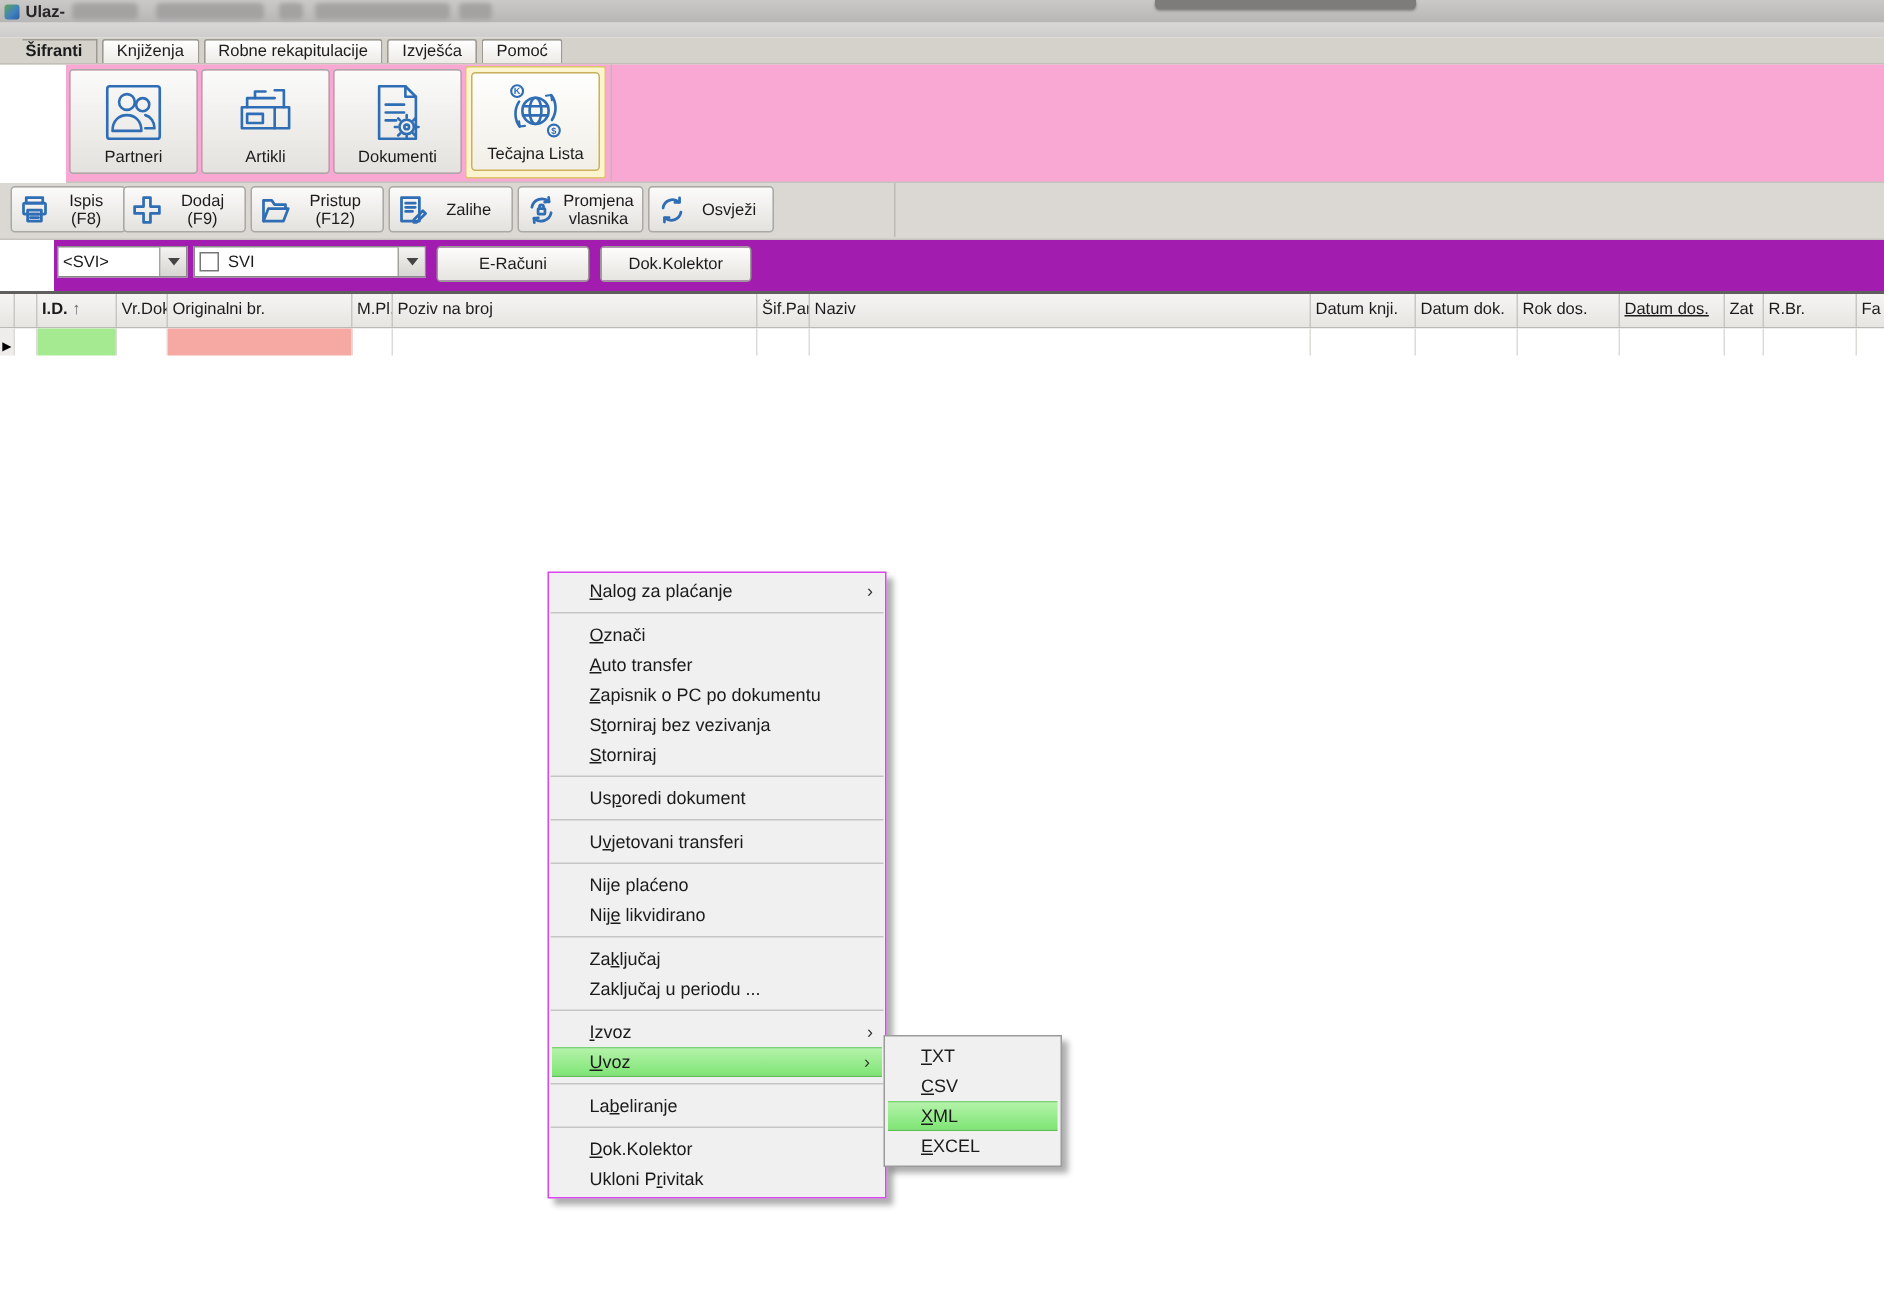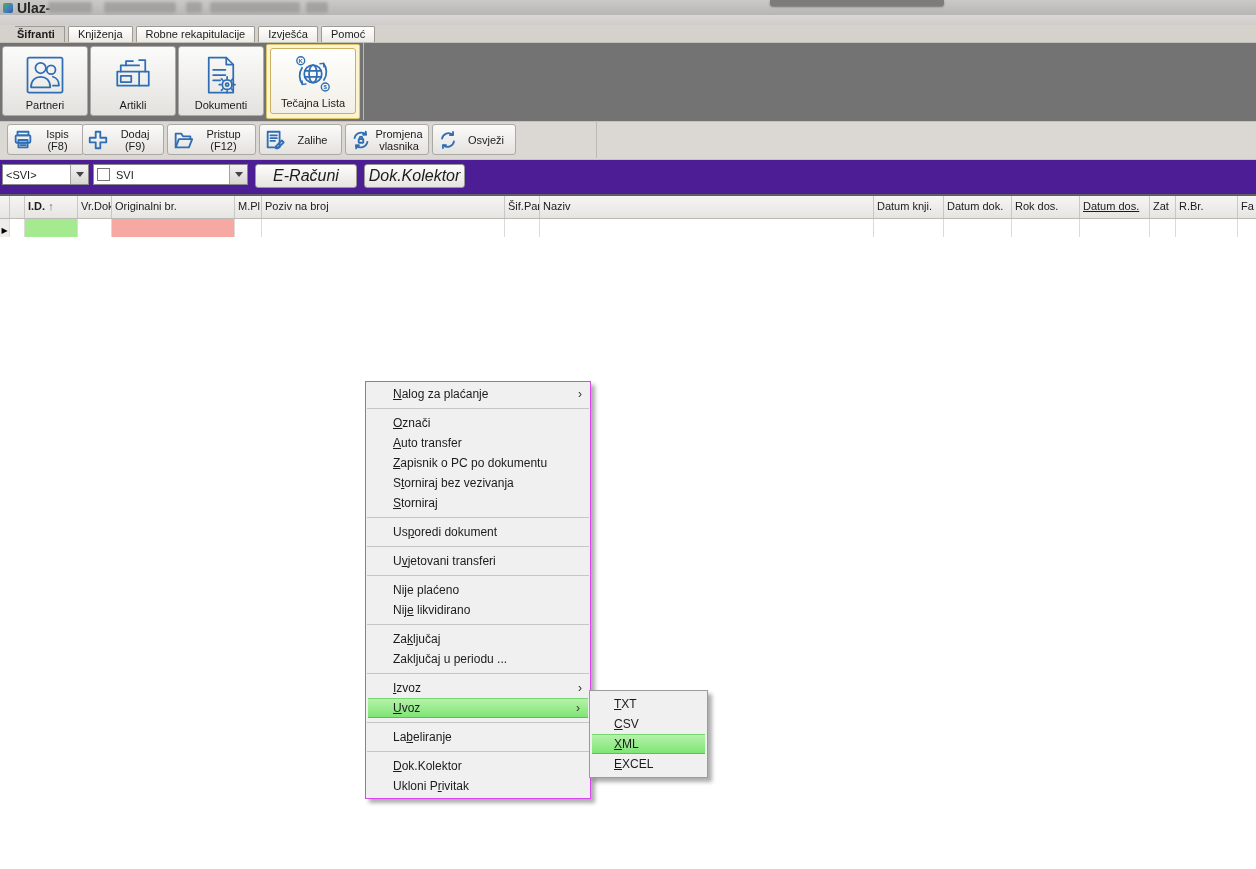--- a/index.html
+++ b/index.html
@@ -3,64 +3,64 @@
 <meta charset="utf-8">
 <style>
   html,body{margin:0;padding:0;}
   body{width:1256px;height:869px;overflow:hidden;background:#ffffff;
        font-family:"Liberation Sans","DejaVu Sans",sans-serif;color:#1b1b1b;position:relative;}
   .chrome{background:#dbd8d3;}
   
   .titlebar{height:15px;background:linear-gradient(#cac9c8,#b7b6b5);position:relative;display:flex;align-items:center;}
   .app-icon{width:10px;height:10px;margin:0 4px 0 3px;border-radius:2px;
             background:linear-gradient(135deg,#5aa85a 0%,#3f7fc1 60%,#2b5e9c 100%);display:inline-block;}
-  .title-text{font-size:14px;font-weight:bold;color:#262626;}
+  .title-text{font-size:11px;font-weight:bold;color:#262626;}
   .redact{position:absolute;top:2px;height:11px;background:#9d9c9b;border-radius:3px;filter:blur(1.5px);opacity:.8;}
   .r1{left:48px;width:44px;}.r2{left:104px;width:72px;}.r3{left:186px;width:16px;}
   .r4{left:210px;width:90px;}.r5{left:306px;width:22px;}
   .float-bar{position:absolute;left:770px;top:0;width:174px;height:6px;background:#7d7c7b;
              border-radius:0 0 3px 3px;box-shadow:0 1px 2px rgba(0,0,0,.4);}
   .titlebar-sub{height:10px;background:linear-gradient(#d9d8d7,#cecdcc);}
   
   .tabs{height:17px;background:#d5d2cc;display:flex;align-items:flex-end;border-bottom:1px solid #c2bfb9;}
   .tab{height:15px;line-height:15px;font-size:11px;padding:0 9px;margin-right:3px;
        background:linear-gradient(#ffffff,#edebe6);border:1px solid #9d9a94;border-bottom:none;
        border-radius:2px 2px 0 0;white-space:nowrap;}
   .tab.active{background:#d5d2cc;font-weight:bold;border-left:none;border-radius:0;padding-left:2px;margin-left:15px;}
   
-  .toolbar1{height:78px;background:#737373;position:relative;border-bottom:1px solid #c6c3be;}
+  .toolbar1{height:78px;background:#f9a8d4;position:relative;border-bottom:1px solid #c6c3be;margin-left:44px;}
   .t1-panel{position:absolute;left:0;top:0;width:363px;height:77px;border-right:1px solid #bdbab5;}
   .bigbtn{position:absolute;top:3px;width:86px;height:70px;border:1px solid #aba9a5;border-radius:3px;
           background:linear-gradient(#fbfbfa,#e4e2de);display:flex;flex-direction:column;align-items:center;justify-content:flex-end;
           font-size:11px;padding-bottom:4px;box-sizing:border-box;}
   .bigbtn .bicon{width:42px;height:42px;margin-bottom:3px;}
   .hl-wrap{position:absolute;left:266px;top:1px;width:94px;height:75px;background:#fcf4cf;border:1px solid #dcc56a;
            border-radius:2px;box-sizing:border-box;}
   .hl-wrap .bigbtn{left:3px;top:3px;width:86px;height:66px;background:linear-gradient(#fefefd,#f1efe7);border-color:#c9b161;}
   svg.blue{stroke:#2f6eb5;fill:none;stroke-width:2;stroke-linecap:round;stroke-linejoin:round;}
   svg.blue text{stroke:none;fill:#2f6eb5;font-weight:bold;}
   
   .toolbar2{height:37px;background:#dbd8d3;position:relative;border-bottom:1px solid #c6c3be;}
   .t2-panel{position:absolute;left:0;top:0;width:596px;height:36px;border-right:1px solid #bdbab5;}
   .smbtn{position:absolute;top:2px;height:31px;border:1px solid #aba9a5;border-radius:3px;
          background:linear-gradient(#fbfbfa,#e4e2de);display:flex;align-items:center;font-size:11px;
          box-sizing:border-box;padding:0 4px;}
   .smbtn .sicon{width:22px;height:22px;margin-right:2px;flex:0 0 auto;}
   .smbtn .slab{flex:1;text-align:center;line-height:12px;}
   
-  .filterbar{height:34px;background:#4c1d95;position:relative;}
+  .filterbar{height:34px;background:#a21caf;position:relative;margin-left:36px;}
   .combo{position:absolute;top:4px;height:21px;background:#fff;border:1px solid #8a8a8a;display:flex;
          align-items:center;font-size:11px;box-sizing:border-box;}
   .combo .cval{flex:1;padding-left:3px;white-space:nowrap;overflow:hidden;}
   .combo .cbtn{width:17px;height:100%;border-left:1px solid #a5a3a0;background:linear-gradient(#f4f3f2,#d8d6d2);
                display:flex;align-items:center;justify-content:center;}
   .tri{width:0;height:0;border-left:4px solid transparent;border-right:4px solid transparent;border-top:5px solid #444;}
   .cb{width:11px;height:11px;border:1px solid #777;background:#fff;margin:0 3px 0 3px;flex:0 0 auto;}
   .fbtn{position:absolute;top:4px;height:22px;border:1px solid #9a9894;border-radius:3px;
-        background:linear-gradient(#fdfdfc,#e6e4e0);font-size:16px;display:flex;align-items:center;justify-content:center;font-style:italic;}
+        background:linear-gradient(#fdfdfc,#e6e4e0);font-size:11px;display:flex;align-items:center;justify-content:center;}
   
   .grid-topline{height:2px;background:#5f5f5f;}
   .grid-header{height:22px;display:flex;background:linear-gradient(#f6f5f4,#e7e5e2);border-bottom:1px solid #bcbab7;font-size:11px;}
   .hc{box-sizing:border-box;border-right:1px solid #c9c7c4;padding:4px 0 0 3px;white-space:nowrap;overflow:hidden;}
   .grid-row{height:22px;display:flex;background:#fff;border-bottom:1px solid #cfcdca;font-size:11px;}
   .rc{box-sizing:border-box;border-right:1px solid #dddbd8;}
   .marker{display:flex;align-items:center;justify-content:center;font-size:8px;color:#000;background:#efedeb;}
   .sort-arrow{color:#6b6b6b;font-weight:normal;}
   .client{position:absolute;left:0;top:237px;right:0;bottom:0;background:#fff;}
   

